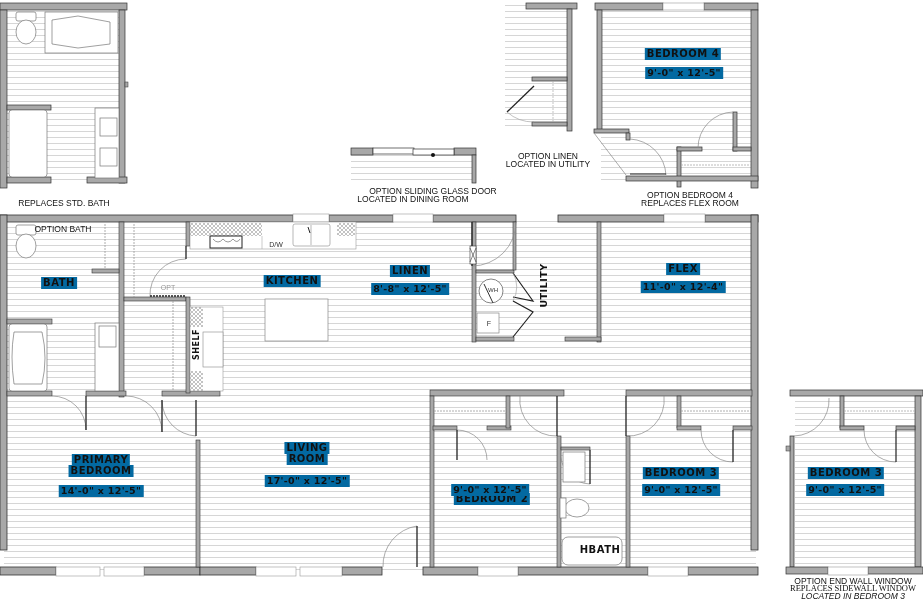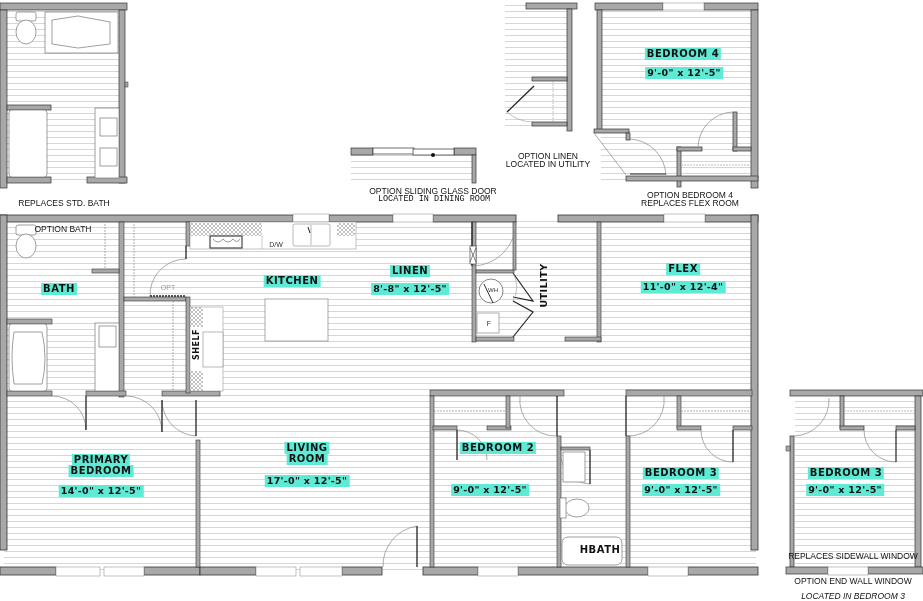--- a/index.html
+++ b/index.html
@@ -1,18 +1,18 @@
 <!DOCTYPE html>
 <html><head>
 <meta charset="utf-8">
 <style>
   html, body { margin: 0; padding: 0; background: #ffffff; }
   body { width: 923px; height: 601px; position: relative; overflow: hidden; font-family: "Liberation Sans", sans-serif; }
   svg { position: absolute; left: 0; top: 0; }
-  .label { position: absolute; font-family: "DejaVu Sans", sans-serif; font-weight: bold; color: #111; font-size: 10px; text-align: center; background: #5eead4; padding: 0 2px; white-space: nowrap; letter-spacing: 0.5px; transform: translateX(-50%); line-height: 12px; }
+  .label { position: absolute; font-family: "DejaVu Sans", sans-serif; font-weight: bold; color: #111; font-size: 10px; text-align: center; background: #0369a1; padding: 0 2px; white-space: nowrap; letter-spacing: 0.5px; transform: translateX(-50%); line-height: 12px; }
   .dim { font-size: 9.5px; letter-spacing: 0.3px; }
   .caption { position: absolute; font-family: "Liberation Sans", sans-serif; font-size: 8.5px; color: #111; text-align: center; line-height: 9px; transform: translateX(-50%); white-space: nowrap; }
   .small { position: absolute; font-family: "Liberation Sans", sans-serif; font-size: 7px; color: #333; transform: translateX(-50%); white-space: nowrap; }
   .vert { position: absolute; font-family: "DejaVu Sans", sans-serif; font-weight: bold; font-size: 9.5px; color: #111; transform: rotate(-90deg); transform-origin: center; white-space: nowrap; letter-spacing: 0.5px; }
   .vert-sm { font-size: 8px; }
 </style>
 </head>
 <body>
 
 <svg width="923" height="601" viewBox="0 0 923 601">
@@ -273,58 +273,58 @@
     <rect x="786" y="446" width="4" height="5" fill="#a8a8a8" stroke="#333" stroke-width="0.5"></rect>
     <g stroke="#888" stroke-width="0.7" fill="none">
       <path d="M794 436 A 36 36 0 0 0 829 398"></path>
       <path d="M864 430 A 32 32 0 0 0 896 462"></path>
     </g>
     <line x1="896" y1="430" x2="896" y2="462" stroke="#222" stroke-width="1.2"></line>
     <line x1="844" y1="411" x2="915" y2="411" stroke="#aaa" stroke-width="0.8" stroke-dasharray="2,1"></line>
   </g>
 </svg>
 
-<div class="label" style="left:59px; top:277px;margin-top:6px;">BATH</div>
+<div class="label" style="left:59px; top:277px;">BATH</div>
 <div class="label" style="left:292px; top:275px;">KITCHEN</div>
 <div class="small" style="left:276px; top:241px;">D/W</div>
 <div class="small" style="left:168px; top:284px; color:#999;">OPT</div>
 <div class="vert vert-sm" style="left:181px; top:340px;">SHELF</div>
 <div class="label" style="left:410px; top:265px;">LINEN</div>
 <div class="label dim" style="left:410px; top:283px;">8'-8" x 12'-5"</div>
 <div class="vert" style="left:521px; top:280px;">UTILITY</div>
 <div class="small" style="left:493px; top:287px; font-size:6px;">WH</div>
 <div class="small" style="left:489px; top:320px;">F</div>
 <div class="label" style="left:683px; top:263px;">FLEX</div>
 <div class="label dim" style="left:683px; top:281px;">11'-0" x 12'-4"</div>
 
 <div class="label" style="left:101px; top:454px;">PRIMARY</div>
 <div class="label" style="left:101px; top:465px;">BEDROOM</div>
 <div class="label dim" style="left:101px; top:485px;">14'-0" x 12'-5"</div>
 
 <div class="label" style="left:307px; top:442px;">LIVING</div>
 <div class="label" style="left:307px; top:453px;">ROOM</div>
 <div class="label dim" style="left:307px; top:475px;">17'-0" x 12'-5"</div>
 
-<div class="label" style="left:492px; top:442px;margin-left:6px;">BEDROOM 2</div>
+<div class="label" style="left:492px; top:493px;">BEDROOM 2</div>
 <div class="label dim" style="left:490px; top:484px;">9'-0" x 12'-5"</div>
 <div class="label" style="left:600px; top:544px; background:transparent;">HBATH</div>
 <div class="label" style="left:681px; top:467px;">BEDROOM 3</div>
 <div class="label dim" style="left:681px; top:484px;">9'-0" x 12'-5"</div>
 
 <div class="caption" style="left:63px; top:191px;margin-top:34px;">OPTION BATH</div>
 <div class="caption" style="left:64px; top:199px;">REPLACES STD. BATH</div>
 
 <div class="caption" style="left:413px; top:187px;margin-left:20px;">OPTION SLIDING GLASS DOOR</div>
-<div class="caption" style="left:434px; top:195px;font-family:Liberation Mono, monospace;">LOCATED IN DINING ROOM</div>
+<div class="caption" style="left:413px; top:195px;">LOCATED IN DINING ROOM</div>
 
 <div class="caption" style="left:548px; top:152px;text-align:right;">OPTION LINEN</div>
 <div class="caption" style="left:548px; top:160px;">LOCATED IN UTILITY</div>
 
 <div class="label" style="left:683px; top:48px;">BEDROOM 4</div>
 <div class="label dim" style="left:684px; top:67px;">9'-0" x 12'-5"</div>
 <div class="caption" style="left:690px; top:191px;">OPTION BEDROOM 4</div>
 <div class="caption" style="left:690px; top:199px;">REPLACES FLEX ROOM</div>
 
 <div class="label" style="left:846px; top:467px;">BEDROOM 3</div>
 <div class="label dim" style="left:845px; top:484px;">9'-0" x 12'-5"</div>
 <div class="caption" style="left:853px; top:577px;">OPTION END WALL WINDOW</div>
-<div class="caption" style="left:853px; top:552px;">REPLACES SIDEWALL WINDOW</div>
+<div class="caption" style="left:853px; top:584px;font-family:Liberation Serif, serif;">REPLACES SIDEWALL WINDOW</div>
 <div class="caption" style="left:853px; top:592px;font-style:italic;">LOCATED IN BEDROOM 3</div>
 
 </body></html>

